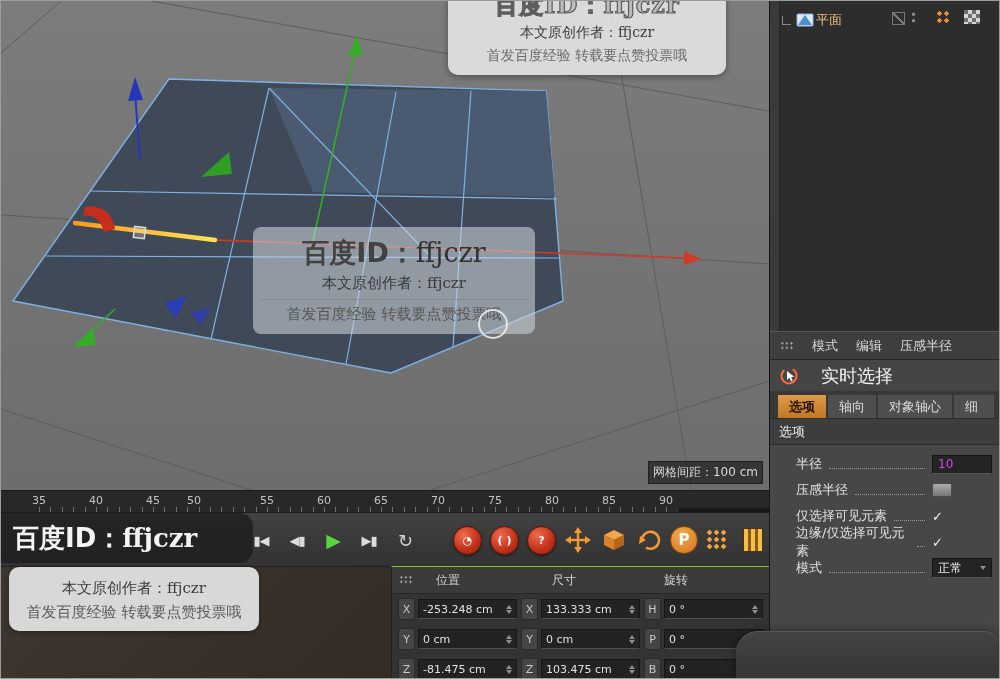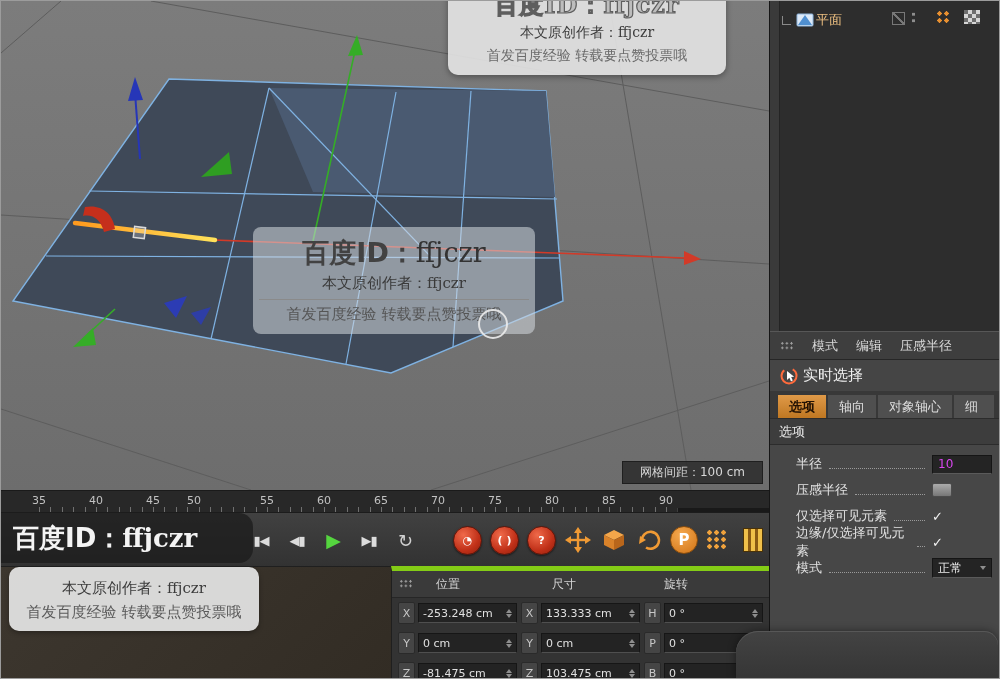--- a/index.html
+++ b/index.html
@@ -5,21 +5,21 @@
   html,body{margin:0;padding:0;background:#555;}
   .app{position:relative;width:1000px;height:679px;margin:0 auto;background:#3a3a3a;
        border:1px solid #9c9c9c;box-sizing:border-box;overflow:hidden;
        font-family:"DejaVu Sans","Liberation Sans",sans-serif;color:#ddd;}
 
   
   .viewport{position:absolute;left:0;top:0;width:768px;height:489px;
             background:linear-gradient(180deg,#7c7c7c,#6d6d6d);overflow:hidden;}
   .scene{position:absolute;left:0;top:0;}
   .grid-label{position:absolute;right:6px;bottom:6px;background:rgba(40,40,40,.82);
-              border:1px solid #1f1f1f;color:#d8d8d8;font-size:12px;padding:2px 17px;z-index:8;}
+              border:1px solid #1f1f1f;color:#d8d8d8;font-size:12px;padding:2px 4px;z-index:8;}
   .brush-circle{position:absolute;left:477px;top:308px;width:26px;height:26px;
                 border:2px solid #e9e9e9;border-radius:50%;z-index:30;opacity:.92;}
 
   
   .ruler{position:absolute;left:0;top:489px;width:768px;height:22px;background:#282828;
          border-top:1px solid #1a1a1a;color:#c2c2c2;font-size:11px;box-sizing:border-box;}
   .ruler::after{content:"";position:absolute;left:38px;width:634px;bottom:0;height:5px;
          background:repeating-linear-gradient(90deg,#707070 0,#707070 1px,transparent 1px,transparent 11.4px);}
   .tick{position:absolute;top:3px;transform:translateX(-50%);}
   .frame-field{position:absolute;right:0;top:17px;width:92px;height:21px;background:#191919;
@@ -48,21 +48,21 @@
         background-image:radial-gradient(circle,#f0a23c 2px,transparent 2.4px);background-size:7px 7px;}
   .cols-icon{position:absolute;left:742px;top:15px;width:18px;height:22px;
         background:repeating-linear-gradient(90deg,#f0c04a 0 4px,#8a5a14 4px 7px);border:1px solid #4a3208;}
 
   
   .left-bottom{position:absolute;left:0;top:565px;width:390px;height:114px;
         background:linear-gradient(135deg,#3d372f,#322c24);border-top:1px solid #1f1f1f;}
 
   
   .coords{position:absolute;left:390px;top:565px;width:378px;height:114px;background:#333;
-        border-left:1px solid #1f1f1f;border-top:5px solid #84cc16;overflow:hidden;
+        border-left:1px solid #1f1f1f;border-top:1px solid #84cc16;overflow:hidden;
         font-size:12px;color:#ccc;box-sizing:border-box;}
   .coords-header{position:relative;height:26px;background:#3a3a3a;border-bottom:1px solid #262626;}
   .coords-header .hd{position:absolute;top:5px;font-size:12px;color:#d5d5d5;}
   .grip{width:14px;height:10px;background-image:radial-gradient(circle,#9f9f9f 1px,transparent 1.3px);
         background-size:4.6px 4.6px;}
   .coords .grip{position:absolute;left:7px;top:8px;}
   .crow{display:flex;height:30px;align-items:center;padding:0 4px;}
   .ccell{display:flex;width:126px;align-items:center;padding:0 2px;box-sizing:border-box;}
   .axlbl{width:15px;height:20px;background:#454545;border:1px solid #2a2a2a;border-radius:2px;
         display:flex;align-items:center;justify-content:center;font-size:11px;color:#c8c8c8;
@@ -85,21 +85,21 @@
         background-image:radial-gradient(circle,#8d8d8d 1.4px,transparent 1.6px);background-size:3px 6.5px;}
   .om-orange{position:absolute;left:166px;top:9px;width:15px;height:13px;
         background-image:radial-gradient(circle,#e89030 2px,transparent 2.3px);background-size:7px 7px;}
   .om-checker{position:absolute;left:194px;top:9px;width:16px;height:14px;
         background:conic-gradient(#d6d6d6 0 25%,#6e6e6e 0 50%,#d6d6d6 0 75%,#6e6e6e 0);background-size:8px 8px;}
 
   .am{position:absolute;top:330px;left:0;right:0;bottom:0;background:#474747;overflow:hidden;}
   .am-menu{height:27px;background:#3e3e3e;border-top:1px solid #575757;border-bottom:1px solid #262626;
         display:flex;align-items:center;gap:18px;padding:0 10px;color:#d9d9d9;font-size:13px;}
   .am-tool{height:31px;display:flex;align-items:center;padding:0 9px;background:#454545;}
-  .am-tool .lbl{margin-left:4px;color:#efefef;font-size:15px;}
+  .am-tool .lbl{margin-left:22px;color:#efefef;font-size:18px;}
   .am-tabs{height:27px;display:flex;gap:2px;padding:4px 0 0 8px;background:#383838;
         align-items:flex-end;overflow:hidden;box-sizing:border-box;}
   .tab{height:23px;display:flex;align-items:center;padding:0 11px;font-size:13px;
         background:#4f4f4f;color:#dcdcdc;flex:none;min-width:18px;}
   .tab.active{background:linear-gradient(180deg,#e09a48,#bf7722);color:#231203;font-weight:bold;}
   .am-section{height:25px;background:#3d3d3d;border-bottom:1px solid #2c2c2c;border-top:1px solid #2c2c2c;
         display:flex;align-items:center;padding:0 9px;color:#e8e8e8;font-size:13px;}
   .am-fields{padding:6px 8px 0 26px;display:flex;flex-direction:column;}
   .frow{height:26px;display:flex;align-items:center;font-size:13px;color:#e2e2e2;}
   .leader{flex:1;border-bottom:1px dotted #9a9a9a;height:9px;margin:0 7px;min-width:8px;}

